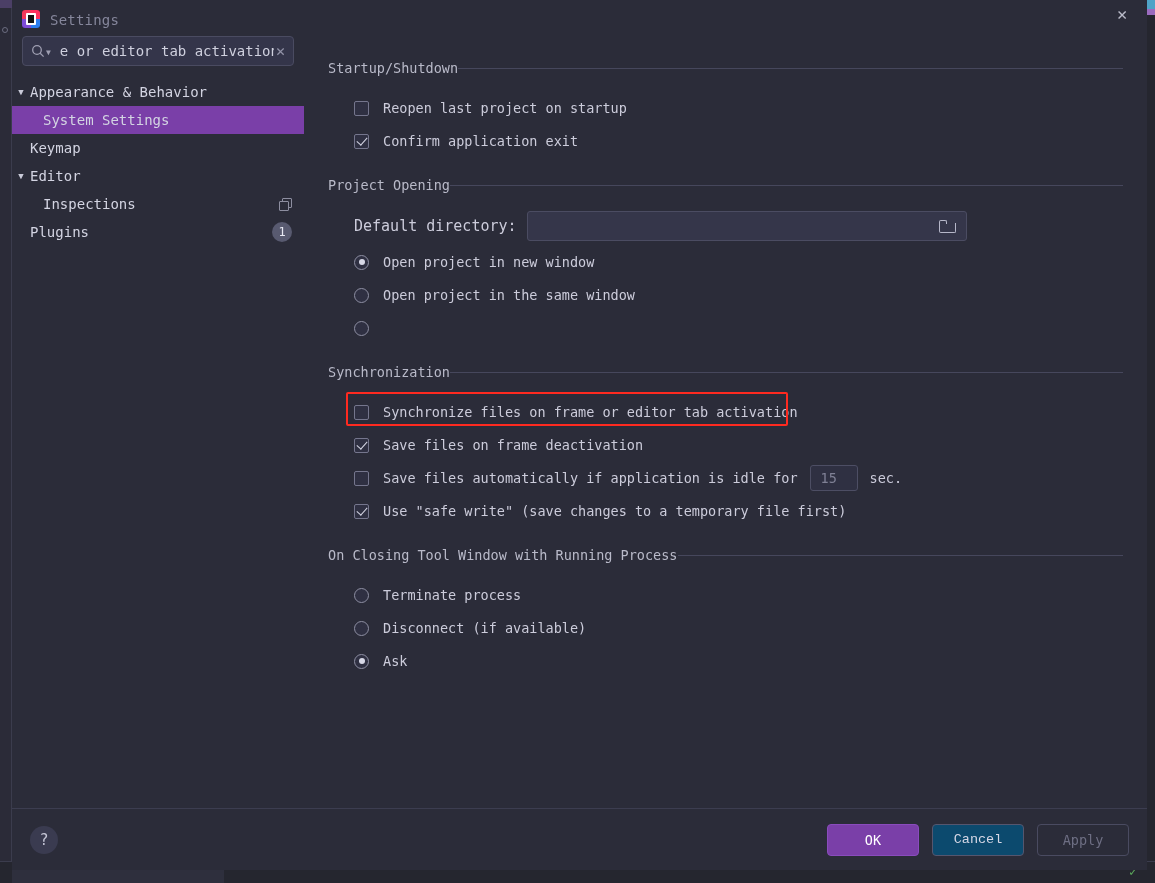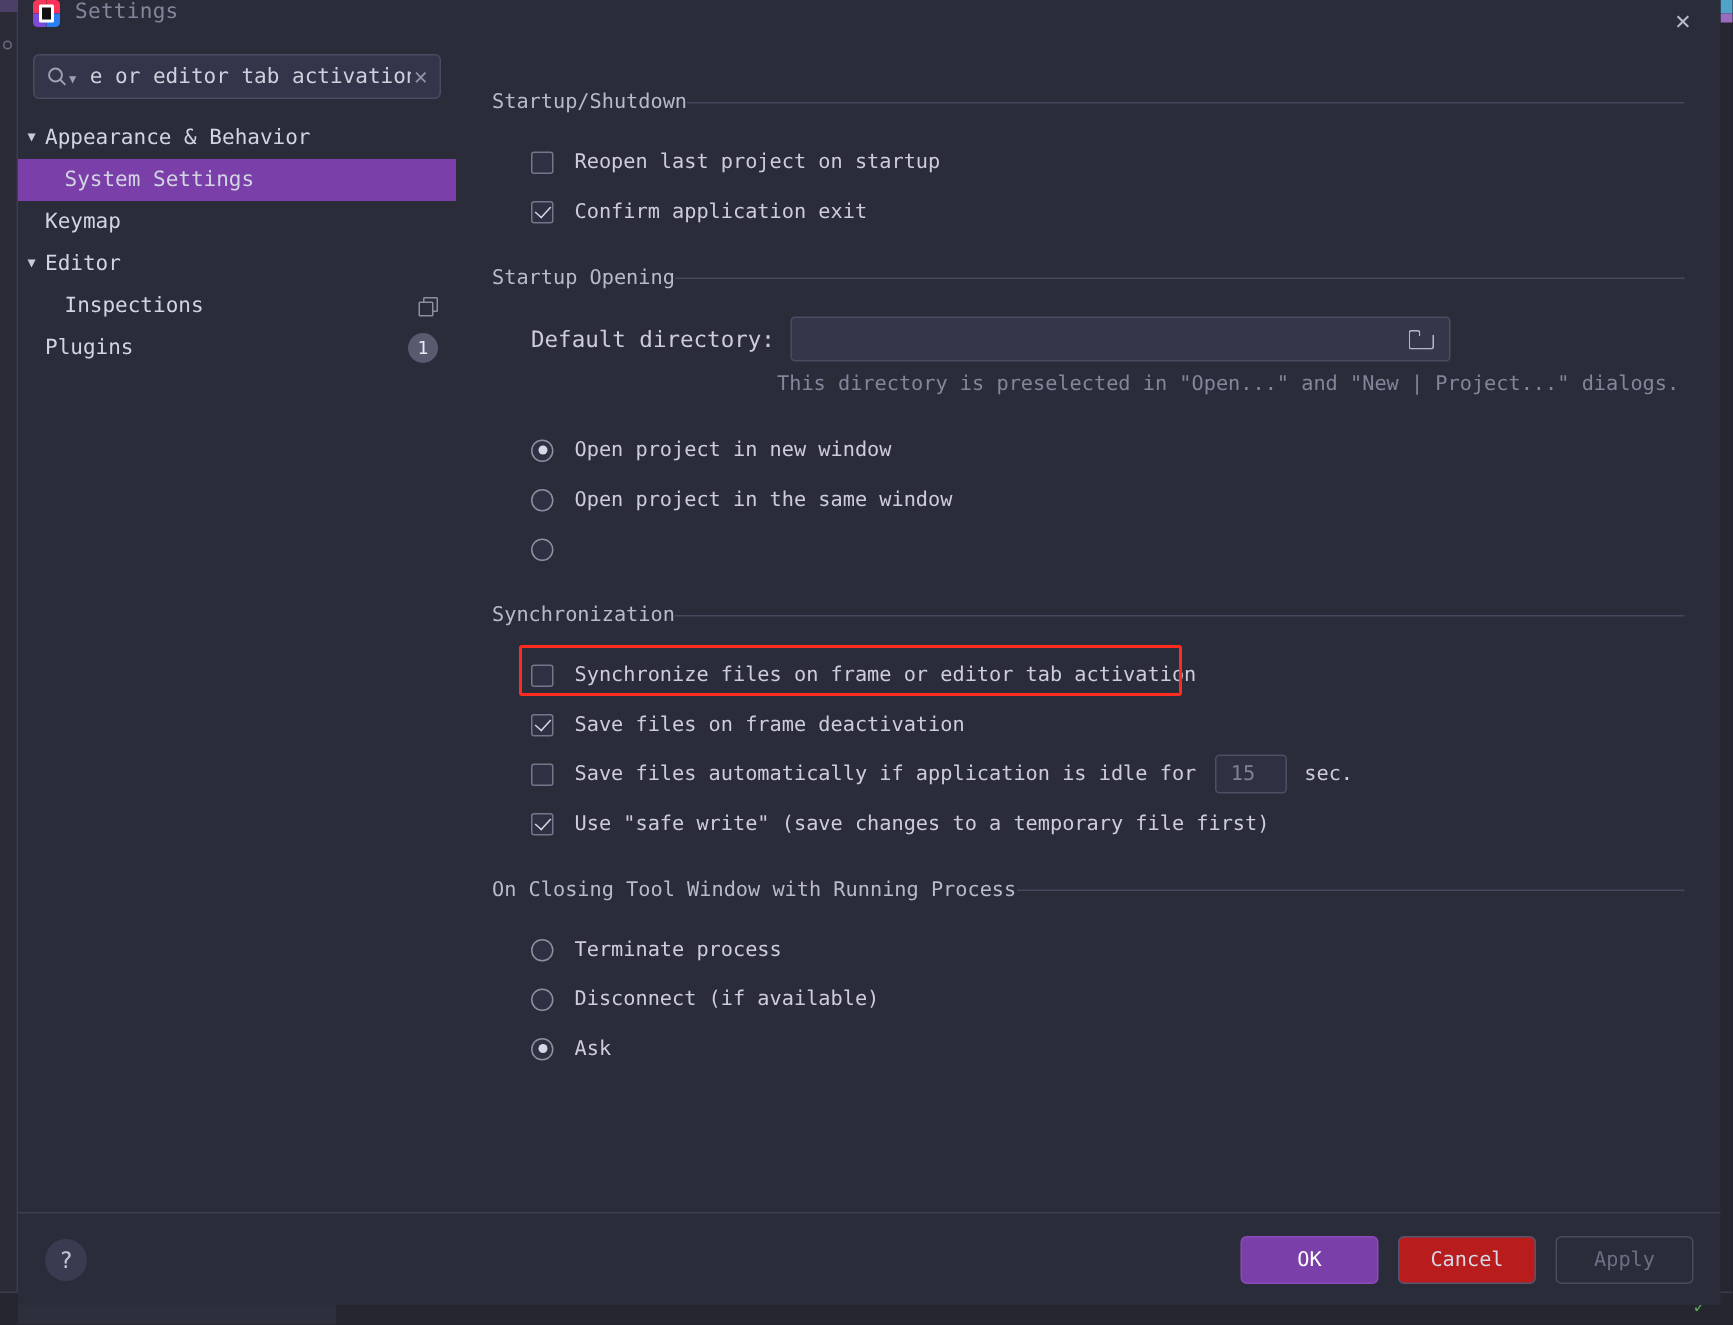--- a/index.html
+++ b/index.html
@@ -25,21 +25,21 @@
 
   
   #dialog {
     position: absolute; left: 12px; top: 0;
     width: 1135px; height: 870px;
     background: #2b2c39;
     display: flex; flex-direction: column;
   }
 
   
-  .titlebar { height: 28px; flex: 0 0 28px; display: flex; align-items: flex-start; padding: 0 8px 0 10px; }
+  .titlebar { height: 28px; flex: 0 0 28px; display: flex; align-items: flex-end; padding: 0 8px 0 10px; }
   .app-logo { width: 18px; height: 18px; position: relative; flex: 0 0 18px; margin-right: 10px; border-radius: 3px; overflow: hidden; background:#111; }
   .app-logo .q1 { position:absolute; left:0; top:0; width:9px; height:9px; background:#f4385a; }
   .app-logo .q2 { position:absolute; right:0; top:0; width:9px; height:9px; background:#fe315d; }
   .app-logo .q3 { position:absolute; left:0; bottom:0; width:9px; height:9px; background:#7d4bd8; }
   .app-logo .q4 { position:absolute; right:0; bottom:0; width:9px; height:9px; background:#2b7ef0; }
   .app-logo .mark { position:absolute; left:4px; top:3px; width:10px; height:12px; background:#fff; border-radius:1px; }
   .app-logo .mark::after { content:""; position:absolute; left:2px; top:2px; width:6px; height:8px; background:#111; }
   .title-text { color: #85869b; font-size: 14px; letter-spacing: .2px; }
   .close-btn { margin-left: auto; width: 34px; height: 28px; display:flex; align-items:center; justify-content:center; color:#b9bac8; font-size:17px; cursor:pointer; }
 
@@ -100,21 +100,21 @@
 
   .inline-field { width: 48px; height: 26px; background: #2f3042; border: 1px solid #4d4e64; border-radius: 3px; color: #7f8095; font-size: 13.5px; display:flex; align-items:center; padding-left: 10px; margin: 0 12px; }
   .inline-suffix { font-size: 13.5px; color: #ccccdb; }
 
   
   .footer { flex: 0 0 62px; height: 62px; border-top: 1px solid #3c3d50; display: flex; align-items: center; padding: 0 18px 0 18px; }
   .help-btn { width: 28px; height: 28px; border-radius: 50%; background: #3a3b50; color: #c5c6d6; font-size: 15px; display: flex; align-items: center; justify-content: center; cursor: pointer; }
   .btn-group { margin-left: auto; display: flex; gap: 13px; }
   .btn { height: 32px; min-width: 92px; border-radius: 4px; display: flex; align-items: center; justify-content: center; font-size: 13.5px; cursor: pointer; }
   .btn.primary { background: #7a3fa8; color: #ffffff; border: 1px solid #8a4cbd; }
-  .btn.normal { background: #b91c1c; color: #d7d8e6; border: 1px solid #55566e; }
+  .btn.normal { background: #0c4a6e; color: #d7d8e6; border: 1px solid #55566e; font-family: Liberation Mono, monospace; }
   .btn.disabled { background: transparent; color: #6d6e83; border: 1px solid #4a4b61; cursor: default; }
 </style>
 </head>
 <body>
 
 <div id="ide-bg">
   <div class="left-strip"></div>
   <div class="left-chip"></div>
   <div class="left-dot"></div>
   <div class="right-strip"></div>
@@ -214,34 +214,33 @@
           </div>
           <div class="opt-row">
             <span class="cb checked"></span>
             <span class="lbl">Confirm application exit</span>
           </div>
         </div>
       </div>
 
       <div class="section" style="margin-top:22px;">
         <div class="section-head">
-          <span class="section-title">Startup Opening</span>
+          <span class="section-title">Project Opening</span>
           <span class="section-rule"></span>
         </div>
 
         <div class="dir-row">
           <span class="dir-label">Default directory:</span>
           <span class="dir-field">
             <span class="folder-icon">
                 <i class="base"></i>
                 <i class="tab"></i>
               </span>
           </span>
         </div>
-        <div class="dir-hint">This directory is preselected in "Open..." and "New | Project..." dialogs.</div>
 
         <div class="opt-list">
           <div class="opt-row">
             <span class="rb checked"></span>
             <span class="lbl">Open project in new window</span>
           </div>
           <div class="opt-row">
             <span class="rb"></span>
             <span class="lbl">Open project in the same window</span>
           </div>

